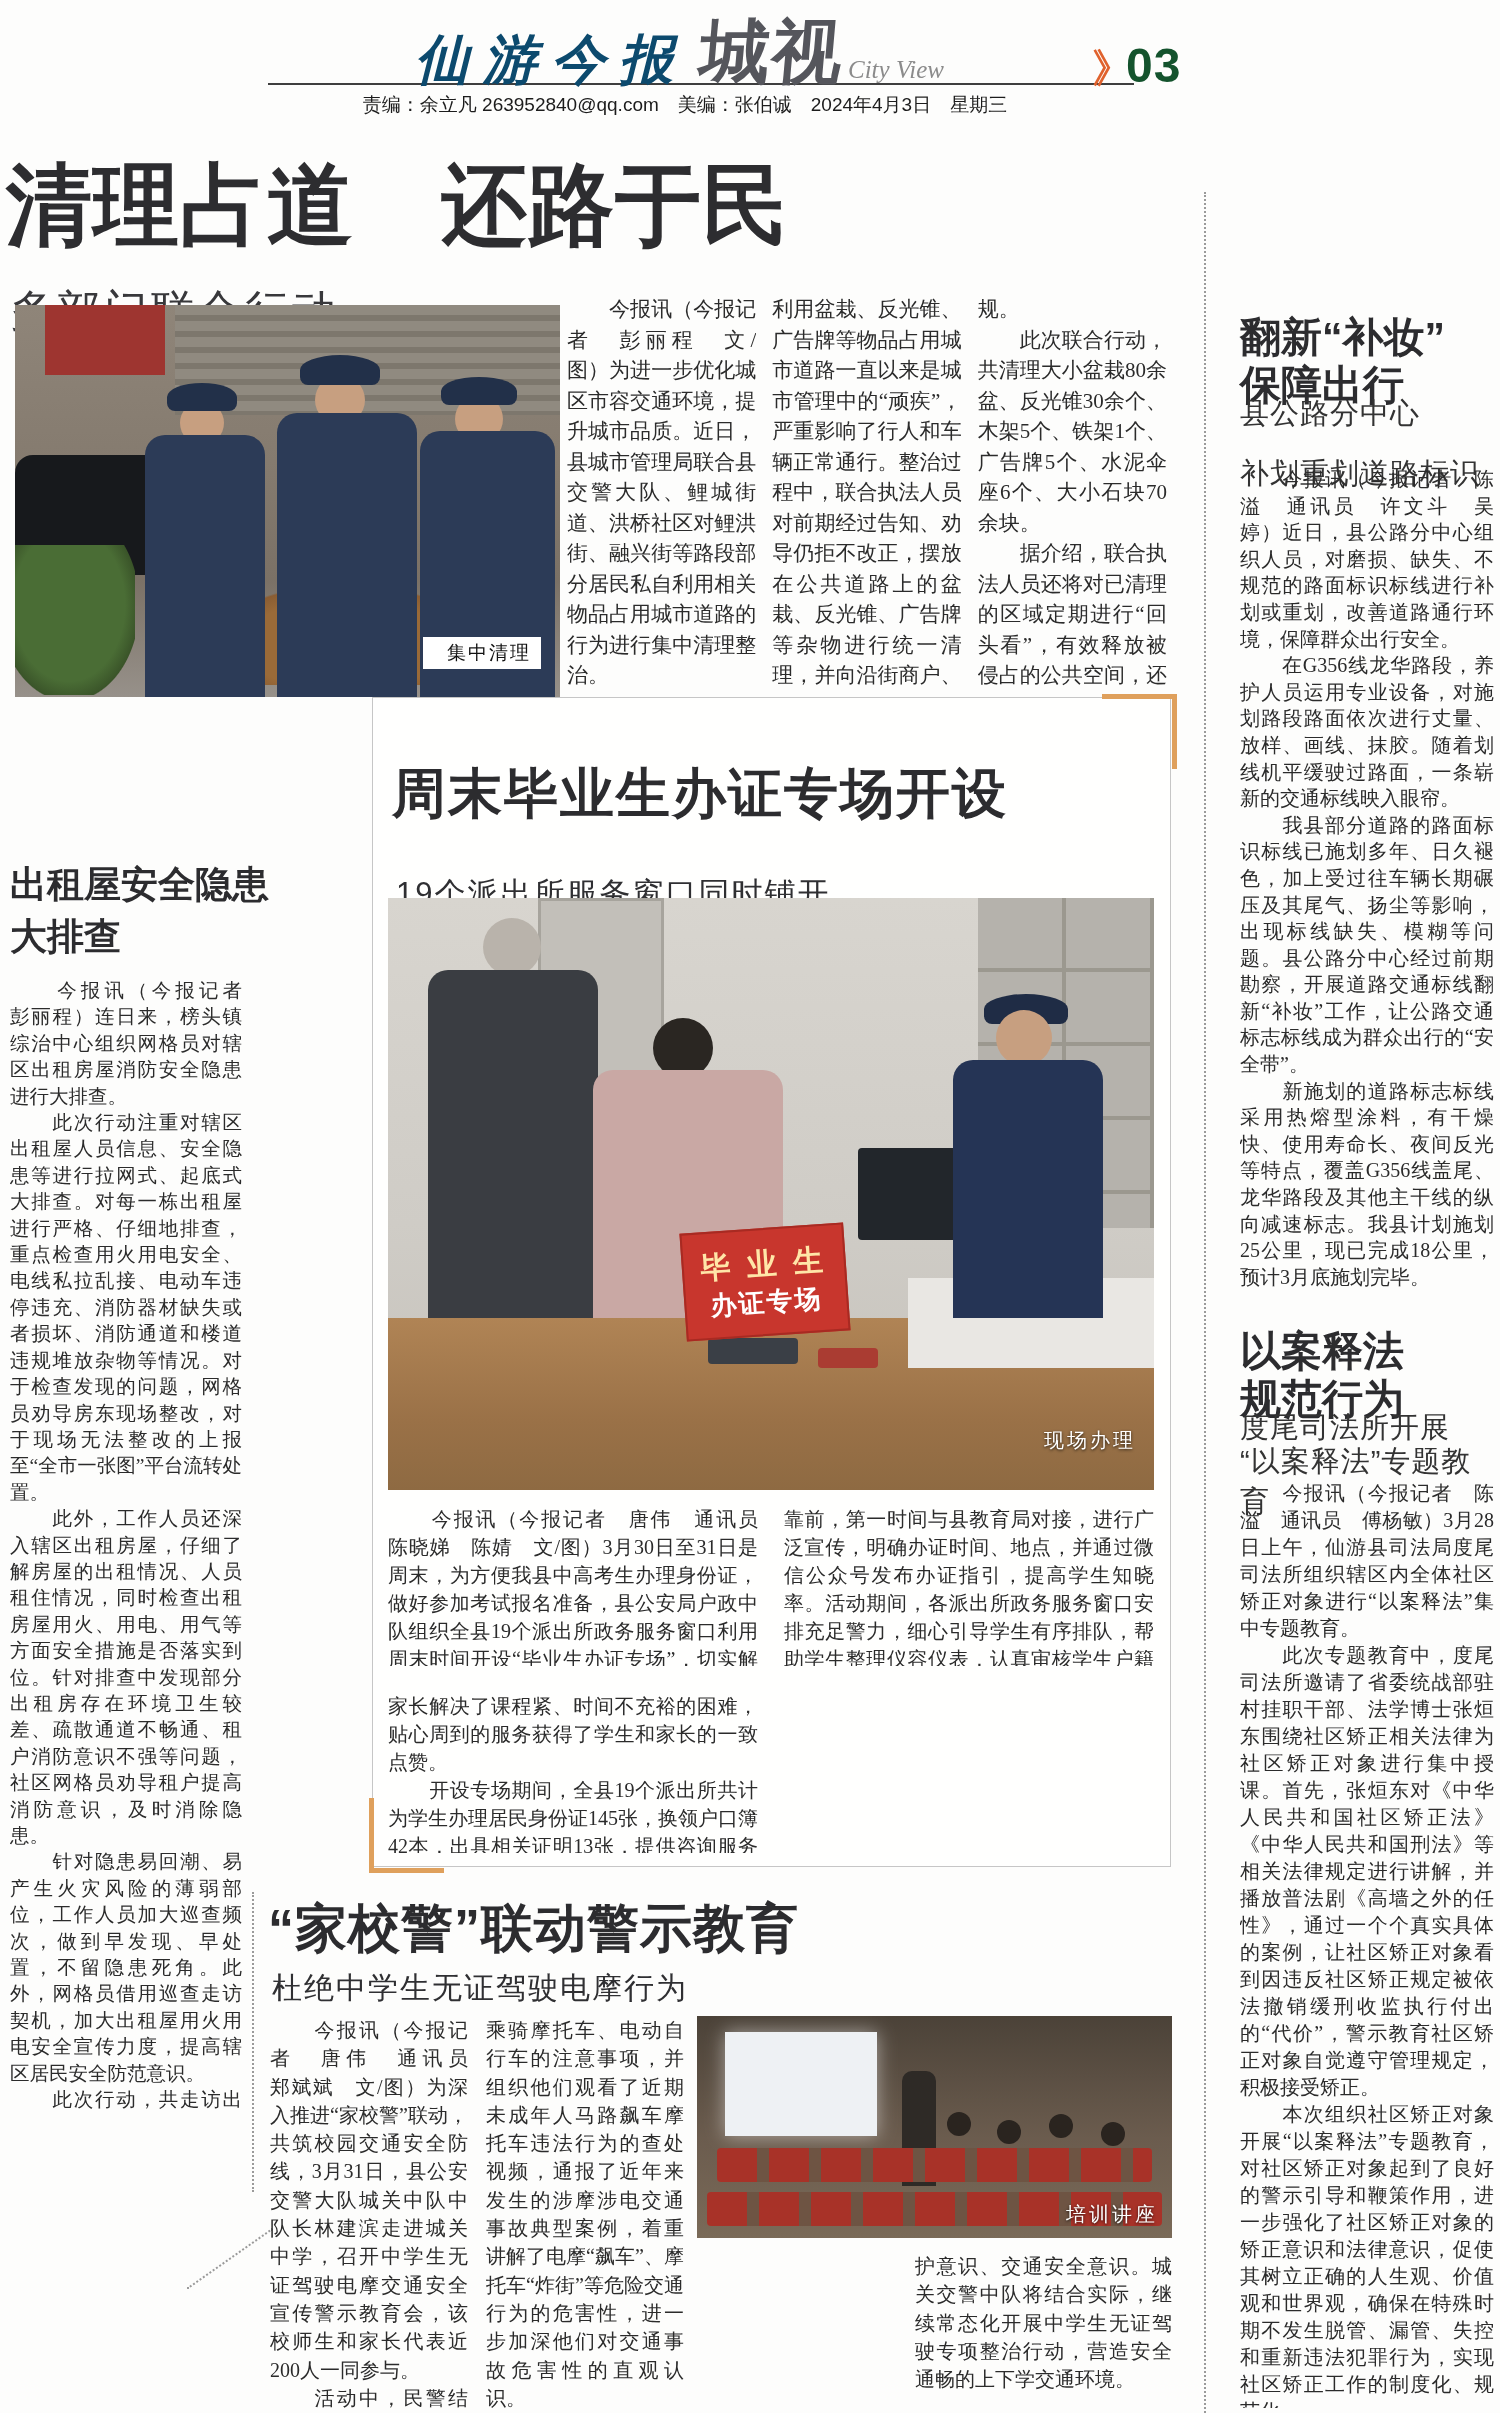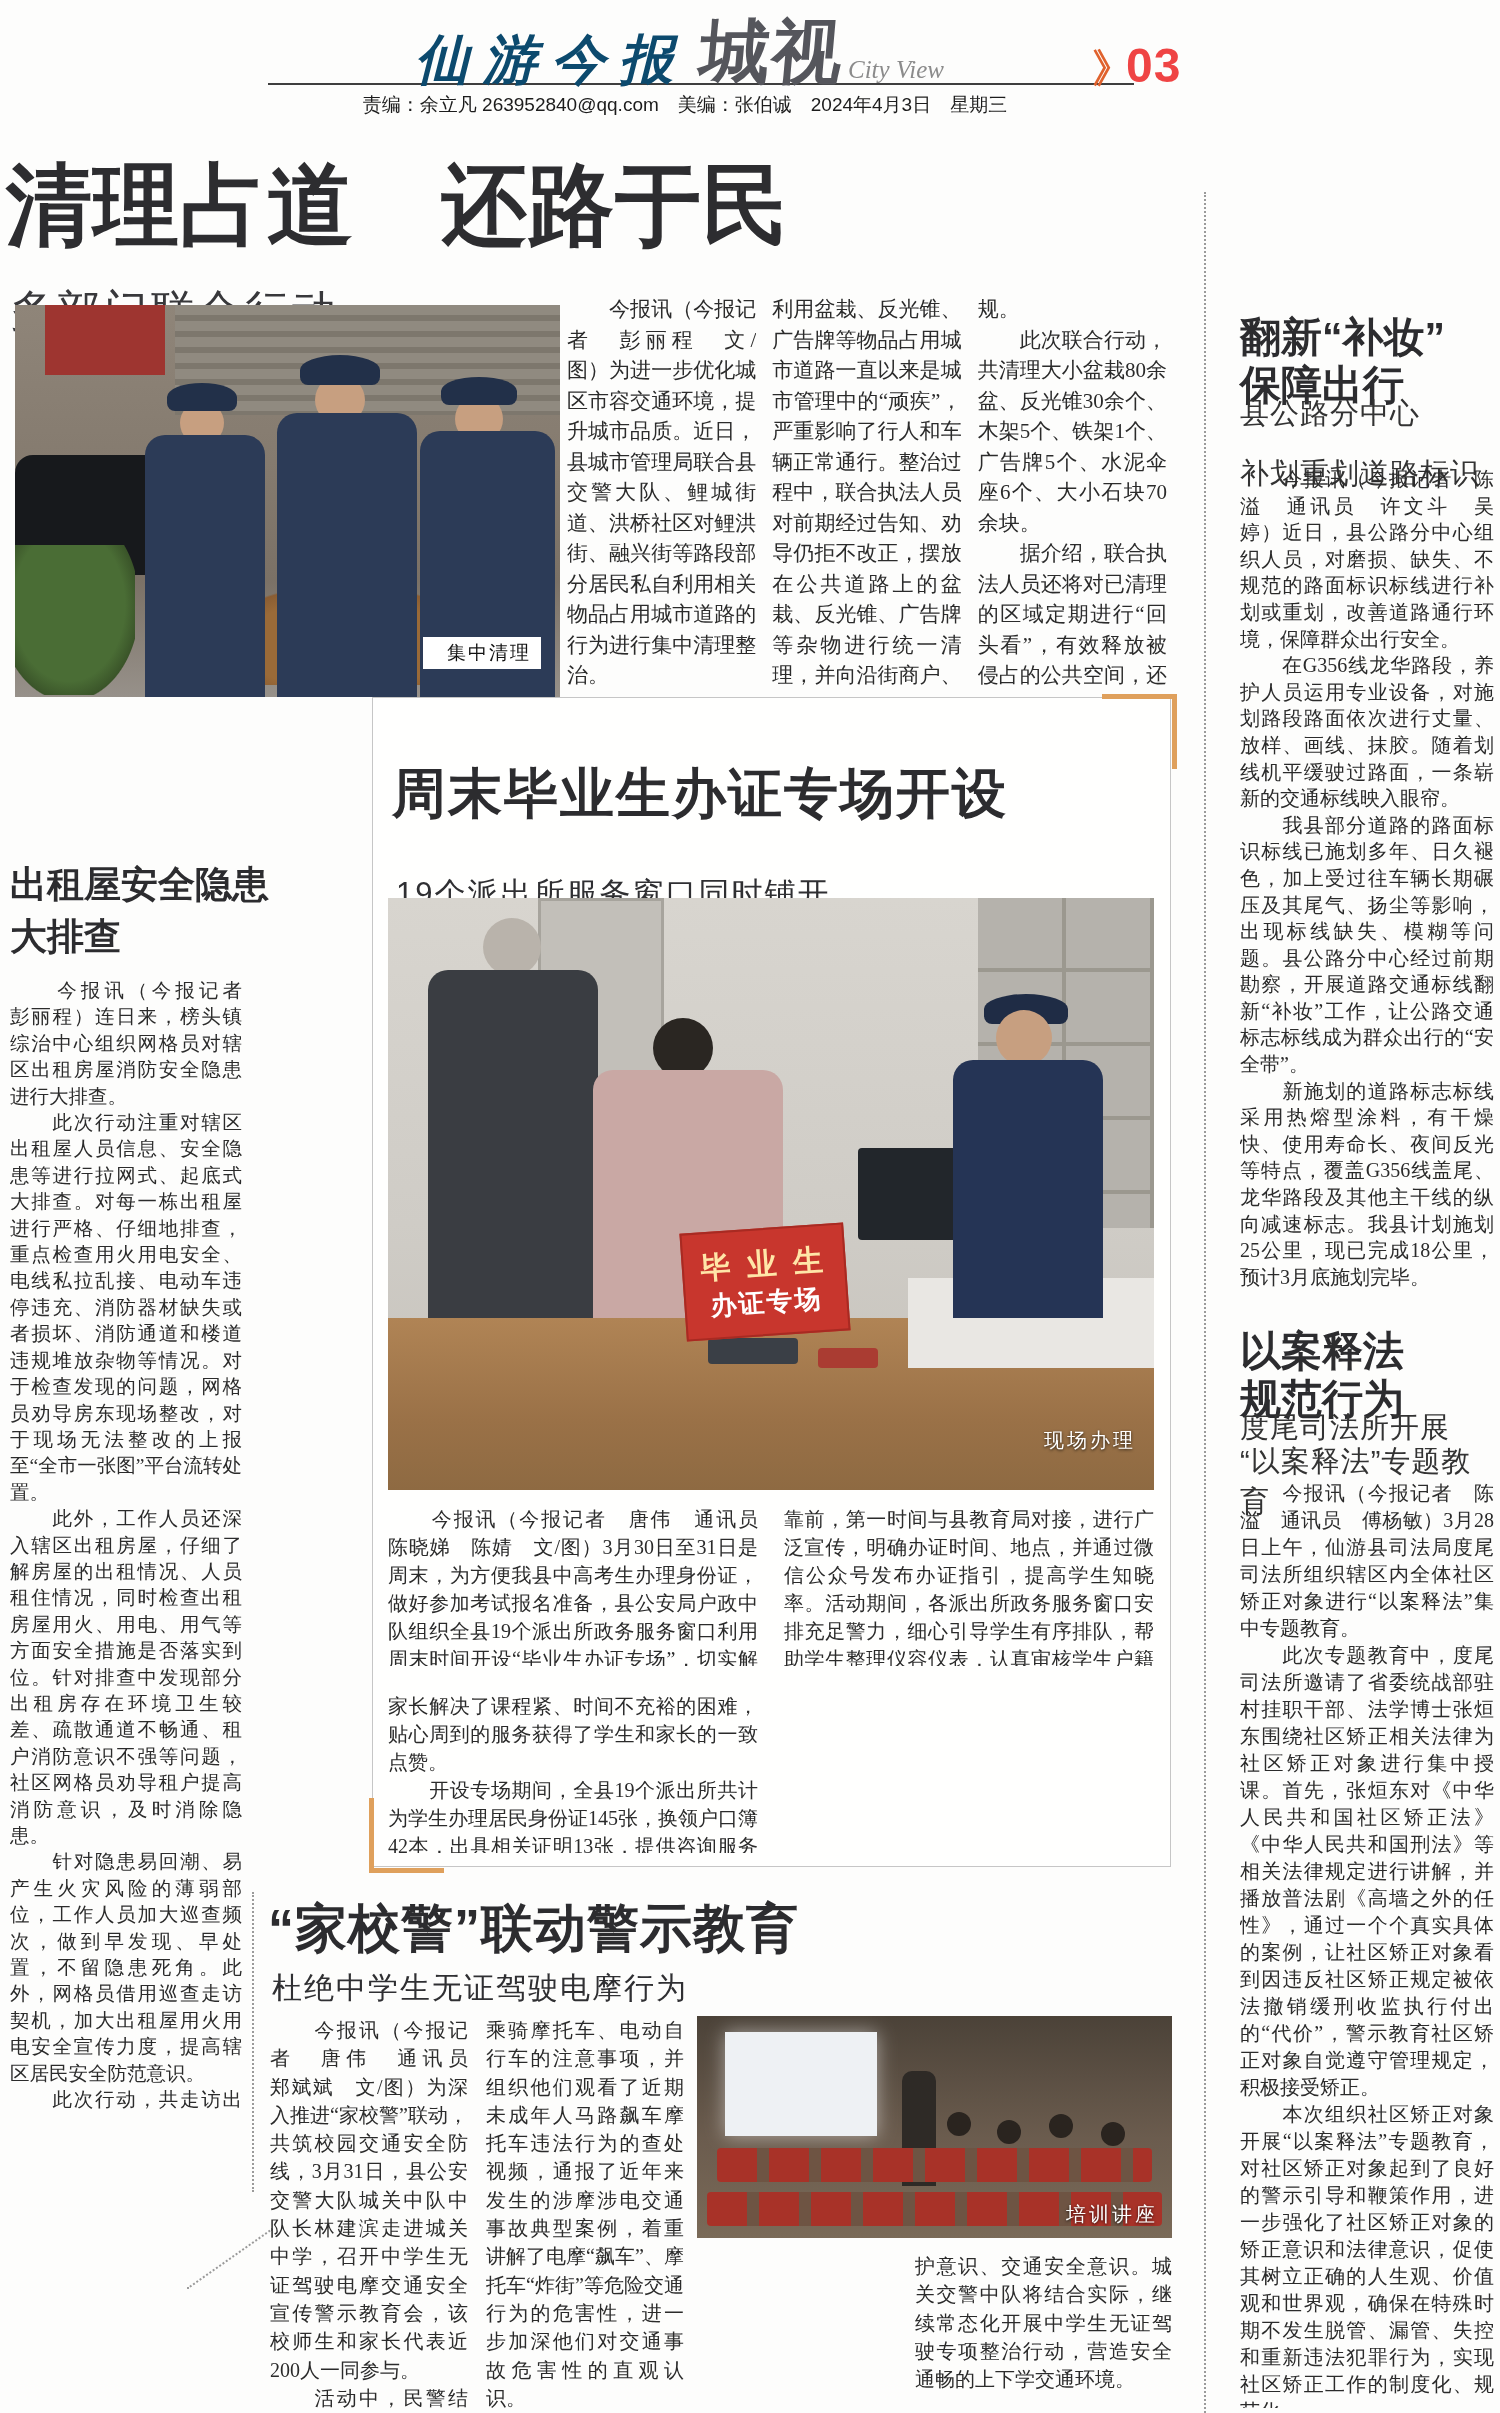--- a/index.html
+++ b/index.html
@@ -10,21 +10,21 @@
   .paper-name{left:415px;top:24px;font-size:54px;font-weight:bold;font-style:italic;
               color:#0c4a6e;letter-spacing:14px;font-family:"Liberation Serif",serif;}
   .section-cn{left:700px;top:6px;font-size:70px;font-weight:900;color:#55565c;
               transform:skewX(-5deg);font-family:"Liberation Sans",sans-serif;letter-spacing:2px;}
   .section-en{left:848px;top:56px;font-size:25px;font-style:italic;color:#8b8b8b;}
   .masthead-rule{left:268px;top:83px;width:866px;height:2px;background:#3e3e3e;}
   .info-line{left:360px;top:92px;width:650px;font-size:19px;color:#1c1c1c;text-align:center;
              font-family:"Liberation Sans",sans-serif;}
   .page-marker{left:1092px;top:38px;font-family:"Liberation Sans",sans-serif;}
   .page-marker .chev{font-size:40px;font-weight:900;color:#e0622d;letter-spacing:-6px;}
-  .page-marker .pnum{font-size:48px;font-weight:900;color:#ef4444;letter-spacing:1px;}
+  .page-marker .pnum{font-size:48px;font-weight:900;color:#14532d;letter-spacing:1px;}
   
   .lead-headline{left:6px;top:146px;font-size:86px;font-weight:900;color:#2d2d30;
                  font-family:"Liberation Sans",sans-serif;letter-spacing:1px;transform:scaleY(1.04);transform-origin:left top;}
   .lead-subhead{left:10px;top:282px;font-size:44px;color:#38383b;font-family:"Liberation Sans",sans-serif;letter-spacing:3px;}
   .flow{white-space:pre-line;text-align:justify;overflow:hidden;}
   .lead-cols{left:567px;top:294px;width:600px;height:395px;display:grid;grid-template-columns:repeat(3,1fr);grid-gap:16px;}
   .lead-cols .col{font-size:21px;line-height:30.5px;}
   
   .photo{overflow:hidden;}
   .photo1{left:15px;top:305px;width:545px;height:392px;background:linear-gradient(180deg,#8f8579 0%,#857b6f 40%,#7b7166 70%,#97918a 100%);}

